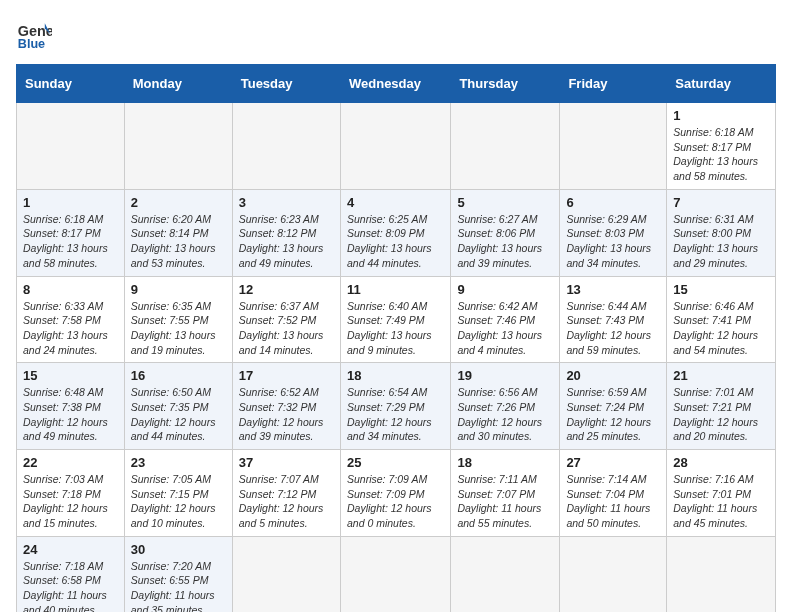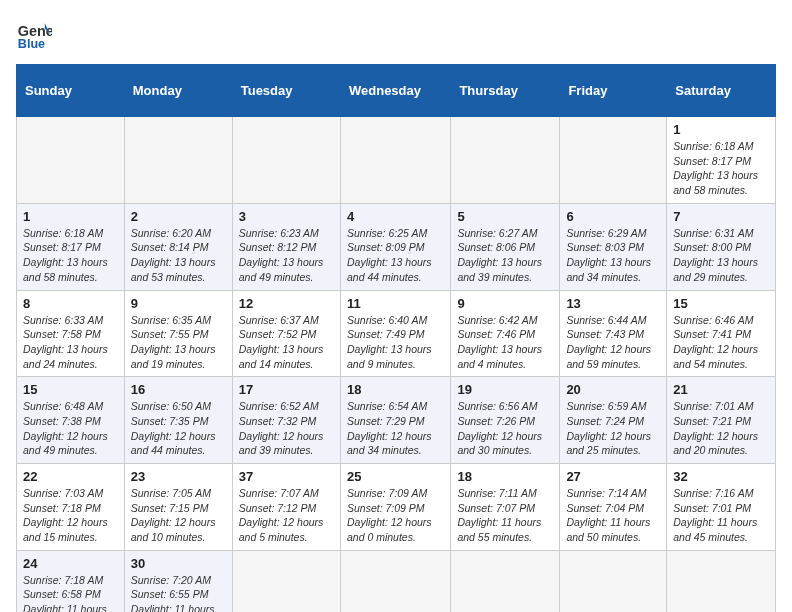--- a/index.html
+++ b/index.html
@@ -40,21 +40,21 @@
     table {
       width: 100%;
       border-collapse: collapse;
       font-size: 11px;
     }
     thead tr th {
       background-color: #1a5ea8;
       color: #fff;
       font-size: 13px;
       font-weight: bold;
-      padding: 18px 8px;
+      padding: 11px 8px;
       text-align: left;
       border: 1px solid #1a5ea8;
     }
     tbody tr td {
       border: 1px solid #ccc;
       vertical-align: top;
       padding: 5px 6px;
       min-height: 80px;
       width: 113px;
     }
@@ -232,21 +232,21 @@
         </td>
         <td>
           <span class="day-num">18</span>
           <div class="day-detail">Sunrise: 7:11 AM<br>Sunset: 7:07 PM<br>Daylight: 11 hours and 55 minutes.</div>
         </td>
         <td>
           <span class="day-num">27</span>
           <div class="day-detail">Sunrise: 7:14 AM<br>Sunset: 7:04 PM<br>Daylight: 11 hours and 50 minutes.</div>
         </td>
         <td>
-          <span class="day-num">32</span>
+          <span class="day-num">28</span>
           <div class="day-detail">Sunrise: 7:16 AM<br>Sunset: 7:01 PM<br>Daylight: 11 hours and 45 minutes.</div>
         </td>
       </tr>
       <tr>
         <td>
           <span class="day-num">24</span>
           <div class="day-detail">Sunrise: 7:18 AM<br>Sunset: 6:58 PM<br>Daylight: 11 hours and 40 minutes.</div>
         </td>
         <td>
           <span class="day-num">30</span>

